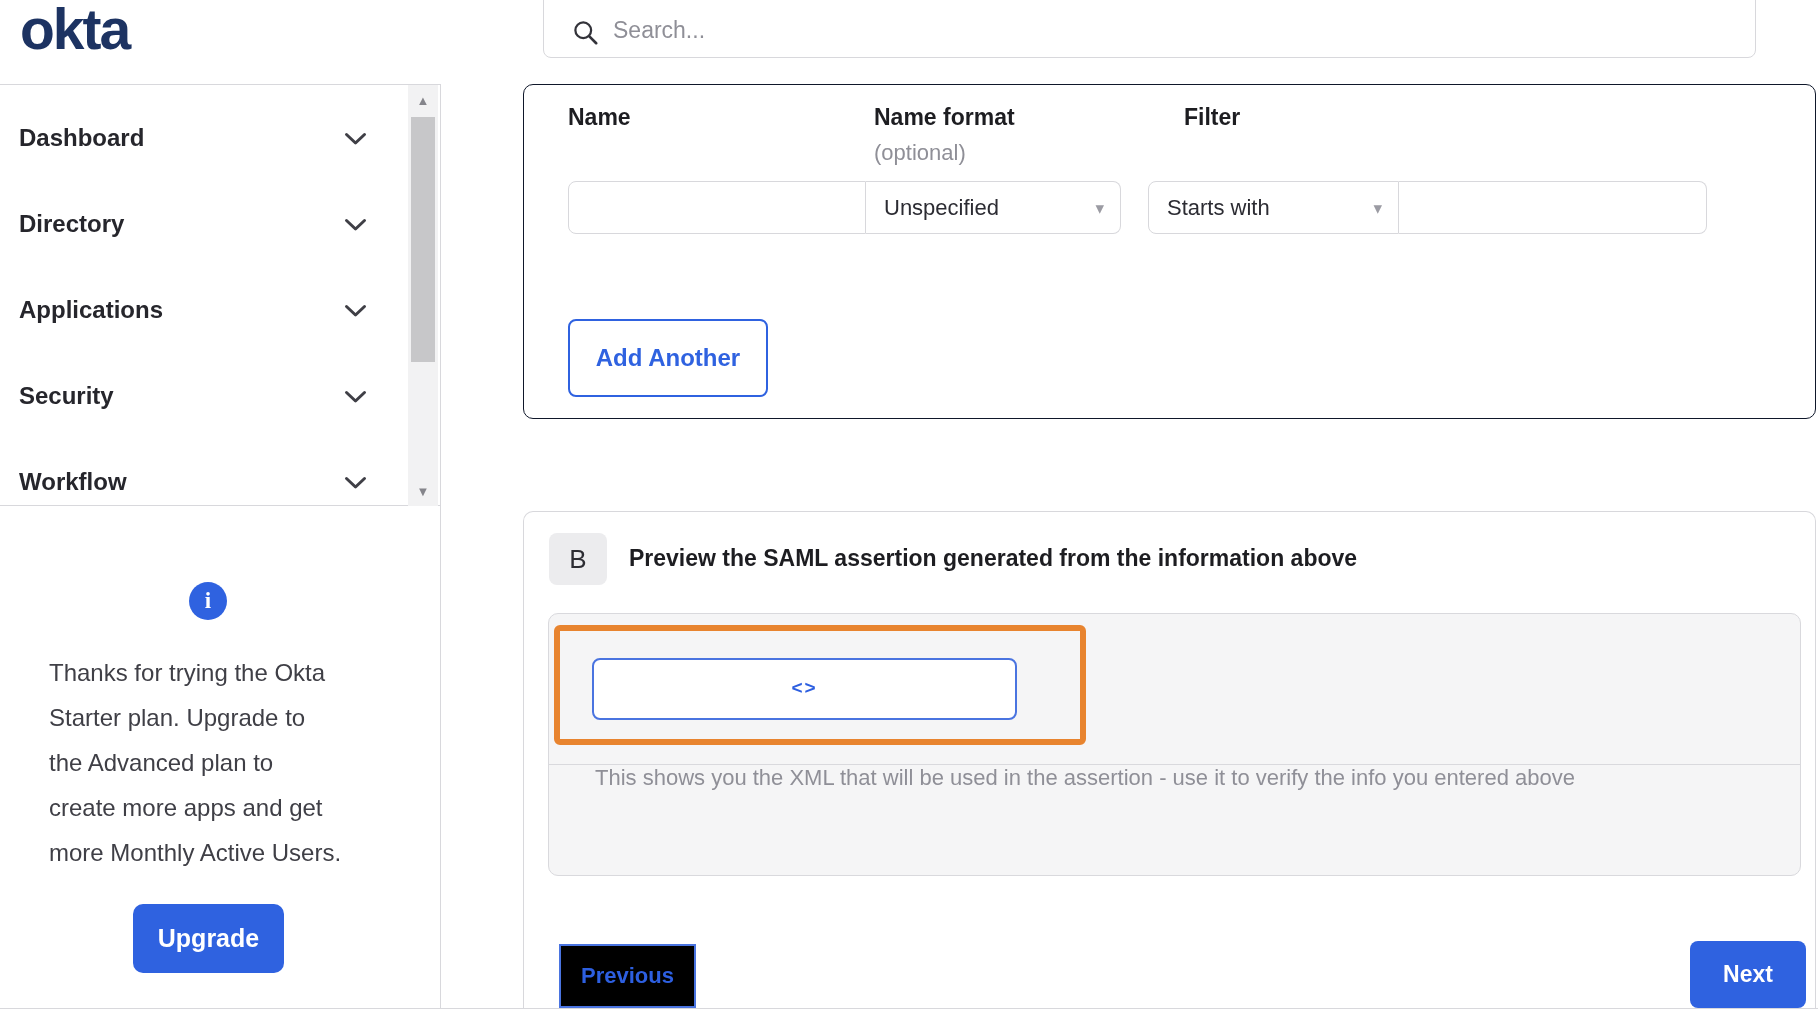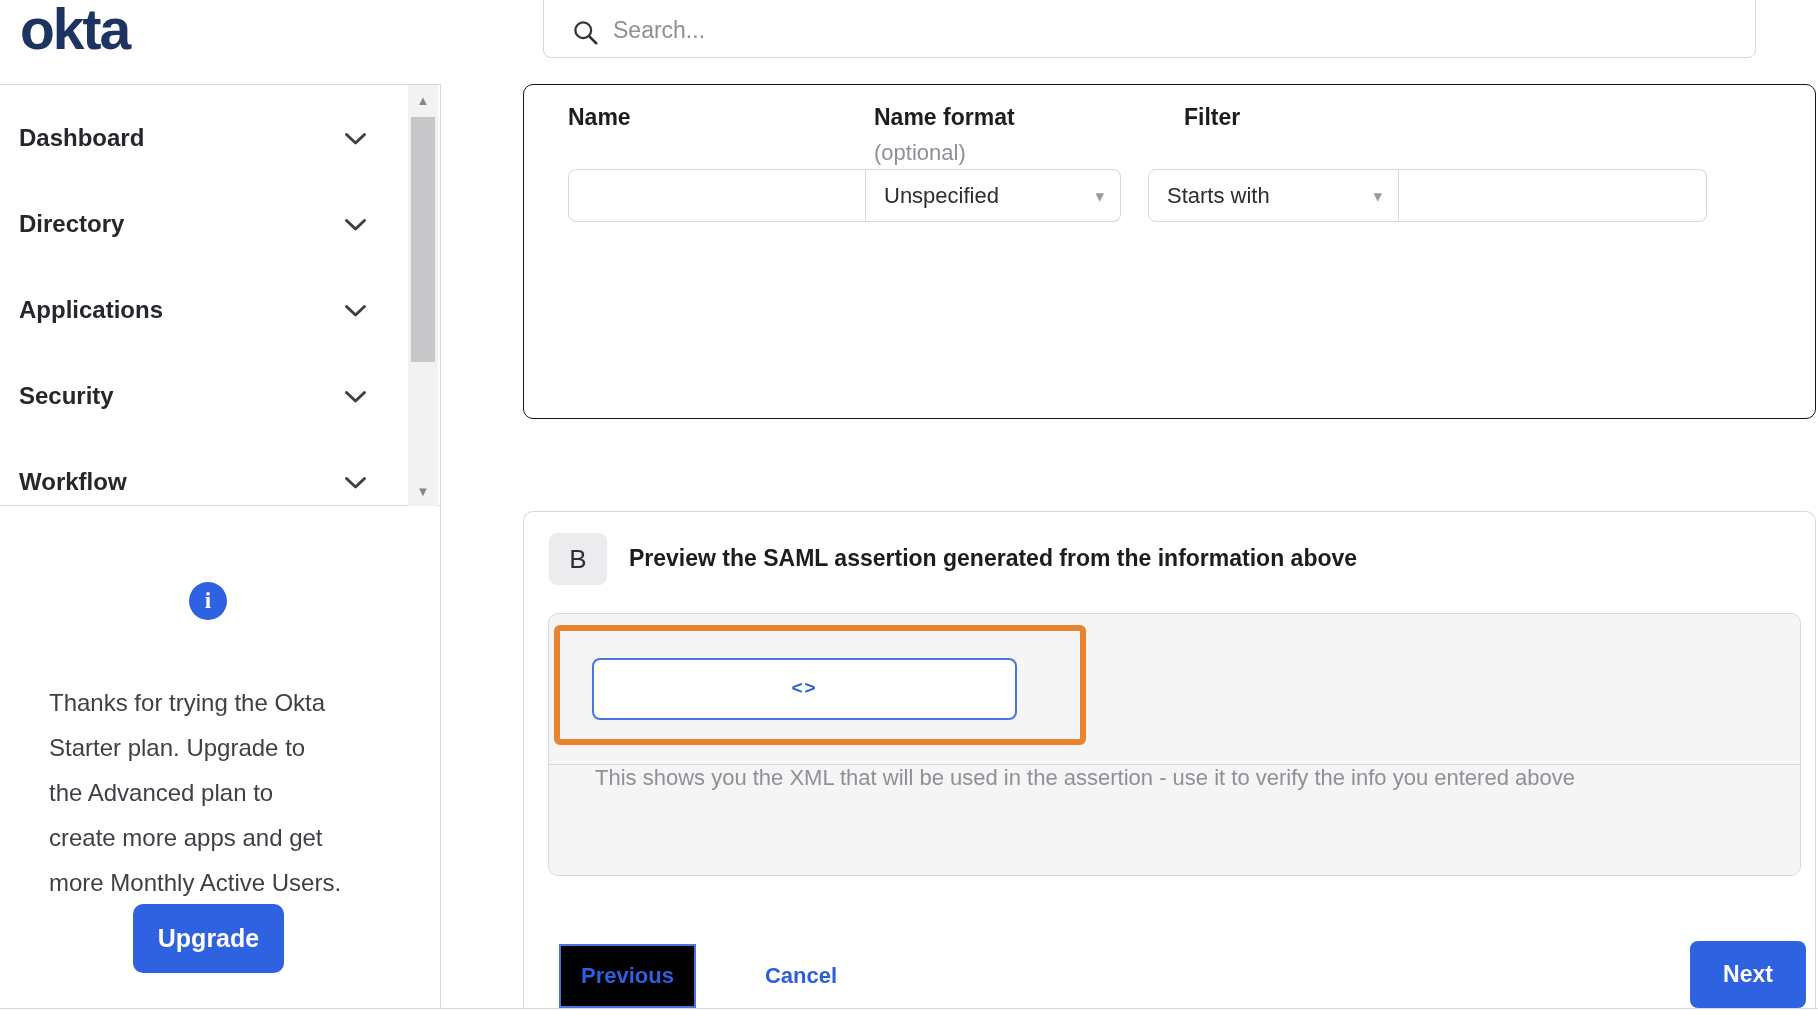--- a/index.html
+++ b/index.html
@@ -42,34 +42,34 @@
   .scrollbar { position:absolute; left:408px; top:85px; width:30px; height:421px; background:#f2f2f3; }
   .sb-arrow { position:absolute; left:0; width:30px; text-align:center; font-size:13px; color:#85858b; line-height:20px; cursor:pointer; }
   .sb-up { top:6px; } .sb-down { bottom:4px; }
   .sb-thumb { position:absolute; left:3px; top:32px; width:24px; height:245px; background:#c7c7c9; cursor:pointer; }
   
   .info-icon {
     position:absolute; left:189px; top:582px; width:38px; height:38px; border-radius:50%;
     background:#2f62e0; color:#fff; display:flex; align-items:center; justify-content:center;
     font-size:23px; font-weight:bold; font-family:"Liberation Serif","DejaVu Serif",serif;
   }
-  .upsell-text { position:absolute; left:49px; top:680px; width:360px; font-size:24px; line-height:45px; color:#3f3f46; }
+  .upsell-text { position:absolute; left:49px; top:650px; width:360px; font-size:24px; line-height:45px; color:#3f3f46; }
   .upgrade-btn {
     position:absolute; left:133px; top:904px; width:151px; height:69px; background:#2f62e0;
     border:none; border-radius:10px; color:#fff; font-size:25px; font-weight:bold;
     display:flex; align-items:center; justify-content:center; cursor:pointer; font-family:inherit;
   }
   
   .card-a {
     position:absolute; left:523px; top:84px; width:1293px; height:335px;
     background:#fff; border:1px solid #0f172a; border-radius:10px;
   }
   .col-label { position:absolute; font-size:23px; font-weight:bold; color:#1d1d21; }
   .col-sublabel { position:absolute; font-size:22px; color:#8f8f97; }
-  .ctrl-row { position:absolute; left:44px; top:84px; display:flex;justify-content:center; }
+  .ctrl-row { position:absolute; left:44px; top:96px; display:flex;justify-content:center; }
   .gap { width:27px; }
   .txt-input {
     height:53px; border:1px solid #d8d8dc; background:#fff; outline:none;
     font-size:22px; color:#2c2c33; padding:0 14px; font-family:inherit;
   }
   .in-name { width:298px; border-radius:8px 0 0 8px; }
   .in-filter { width:308px; border-left:none; border-radius:0 8px 8px 0; }
   .sel-box {
     position:relative; height:53px; border:1px solid #d8d8dc; background:#fff;
     display:flex; align-items:center; padding-left:18px; font-size:22px; color:#2c2c33; cursor:pointer;
@@ -209,37 +209,37 @@
         <span class="caret">▾</span>
       </div>
       <div class="gap"></div>
       <div class="sel-box sel-operator">
         <span>Starts with</span>
         <span class="caret">▾</span>
       </div>
       <input class="txt-input in-filter" type="text" value="" style="">
     </div>
 
+    <button class="add-another">Add Another</button>
   </div>
 
   <div class="card-b">
     <div class="step-badge">B</div>
     <div class="step-title">Preview the SAML assertion generated from the information above</div>
 
     <div class="preview-panel">
       <div class="panel-top">
         <div class="highlight-box"></div>
         <button class="preview-btn">
           <span class="code-glyph">&lt;&gt;</span>
         </button>
       </div>
       <div class="panel-bottom">
         <span>This shows you the XML that will be used in the assertion - use it to verify the info you entered above</span>
       </div>
     </div>
 
     <button class="prev-btn">Previous</button>
-    <button class="cancel-btn">Cancel</button>
     <button class="next-btn">Next</button>
   </div>
 
   <div class="page-bottom-line"></div>
 </div>
 
 </body></html>

